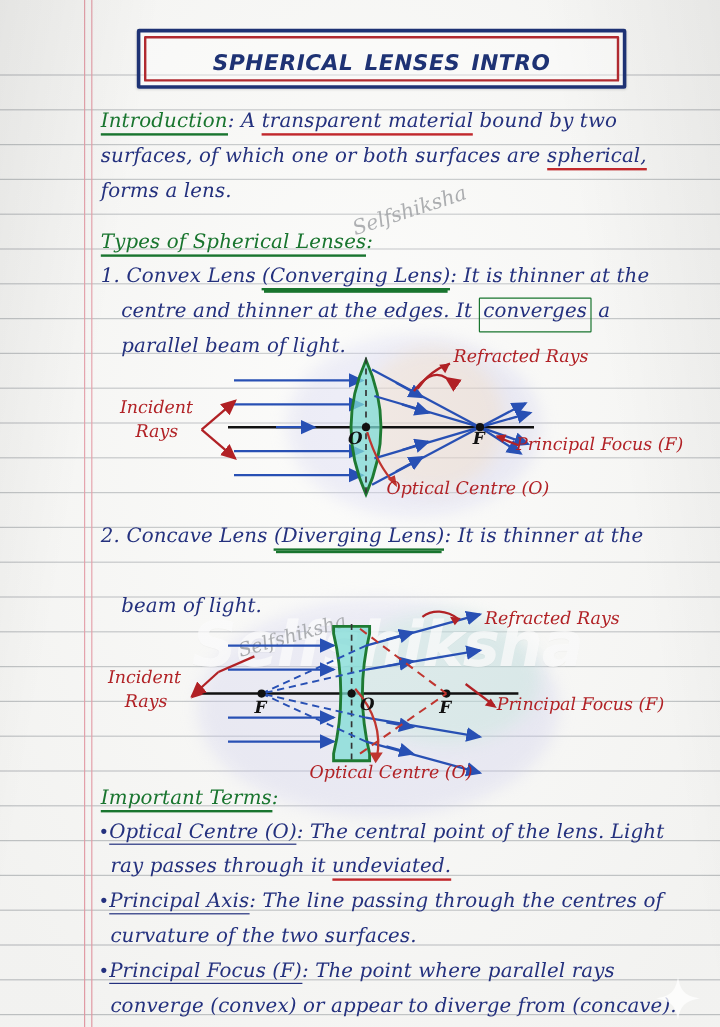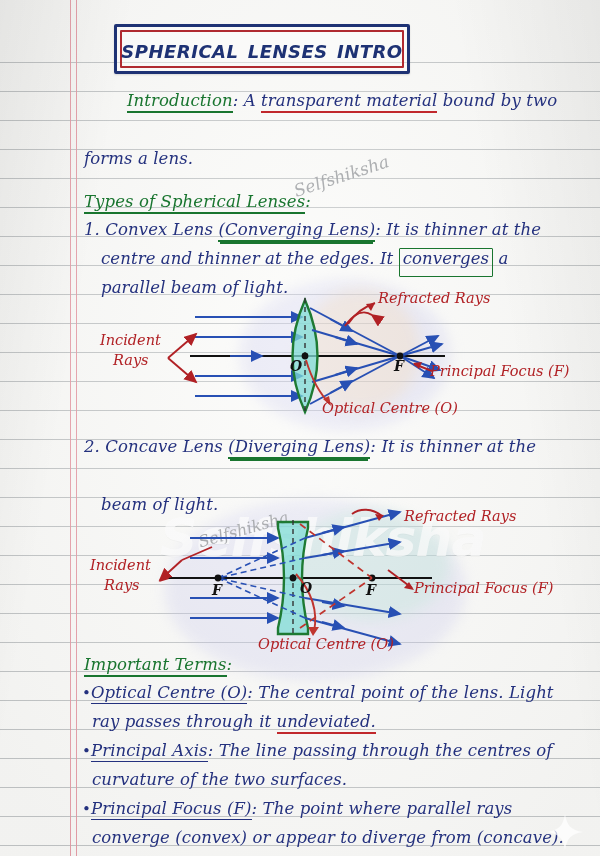--- a/index.html
+++ b/index.html
@@ -47,21 +47,21 @@
     color:#8d9094;opacity:.85;
     pointer-events:none;white-space:nowrap;
   }
   .wm-blob{
     position:absolute;border-radius:50%;pointer-events:none;
     filter:blur(7px);
   }
 
   
   .title-box{
-    position:absolute;left:114px;top:24px;width:296px;height:50px;
+    position:absolute;left:114px;top:24px;width:408px;height:50px;
     border:3px solid #1e3274;border-radius:2px;
     box-shadow:0 1px 2px rgba(0,0,0,.12);
     background:rgba(255,255,255,.35);
   }
   .title-box .inner{
     position:absolute;inset:3px;border:2px solid #b02a30;border-radius:1px;
     display:flex;align-items:center;justify-content:center;
   }
   .title-text{
     font-family:"DejaVu Sans", sans-serif;
@@ -161,23 +161,26 @@
   <div class="wm-small" style="left:197px;top:520px;font-size:16px;transform:rotate(-16deg);">Selfshiksha</div>
 
   <div class="paper-shade"></div>
 
   <div class="title-box">
     <div class="inner">
       <span class="title-text">Spherical Lenses Intro</span>
     </div>
   </div>
 
-  <div class="hw" style="left:84px;top:91px;margin-left:43px;">
+  <div class="hw" style="left:84px;top:91px;">
     <span class="hw g u-green" style="position:static;">Introduction</span><span>:</span>
     <span>A </span><span class="u-red">transparent material</span><span> bound by two</span>
+  </div>
+  <div class="hw" style="left:84px;top:120px;">
+    <span>surfaces, of which one or both surfaces are </span><span class="u-red">spherical,</span>
   </div>
   <div class="hw" style="left:84px;top:149px;">forms a lens.</div>
 
   <div class="hw" style="left:84px;top:192px;">
     <span class="hw g u-green" style="position:static;">Types of Spherical Lenses</span><span class="hw g" style="position:static;">:</span>
   </div>
 
   <div class="hw" style="left:84px;top:220px;">
     <span>1.</span>
     <span>Convex Lens</span>

